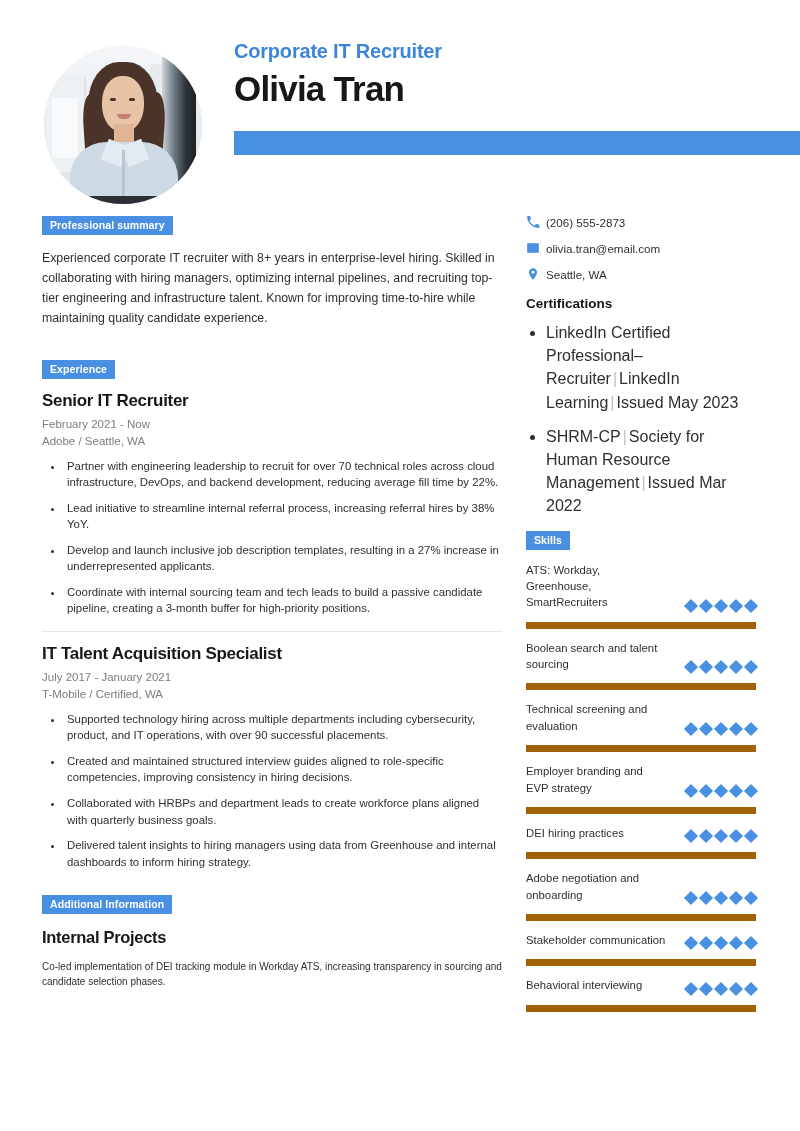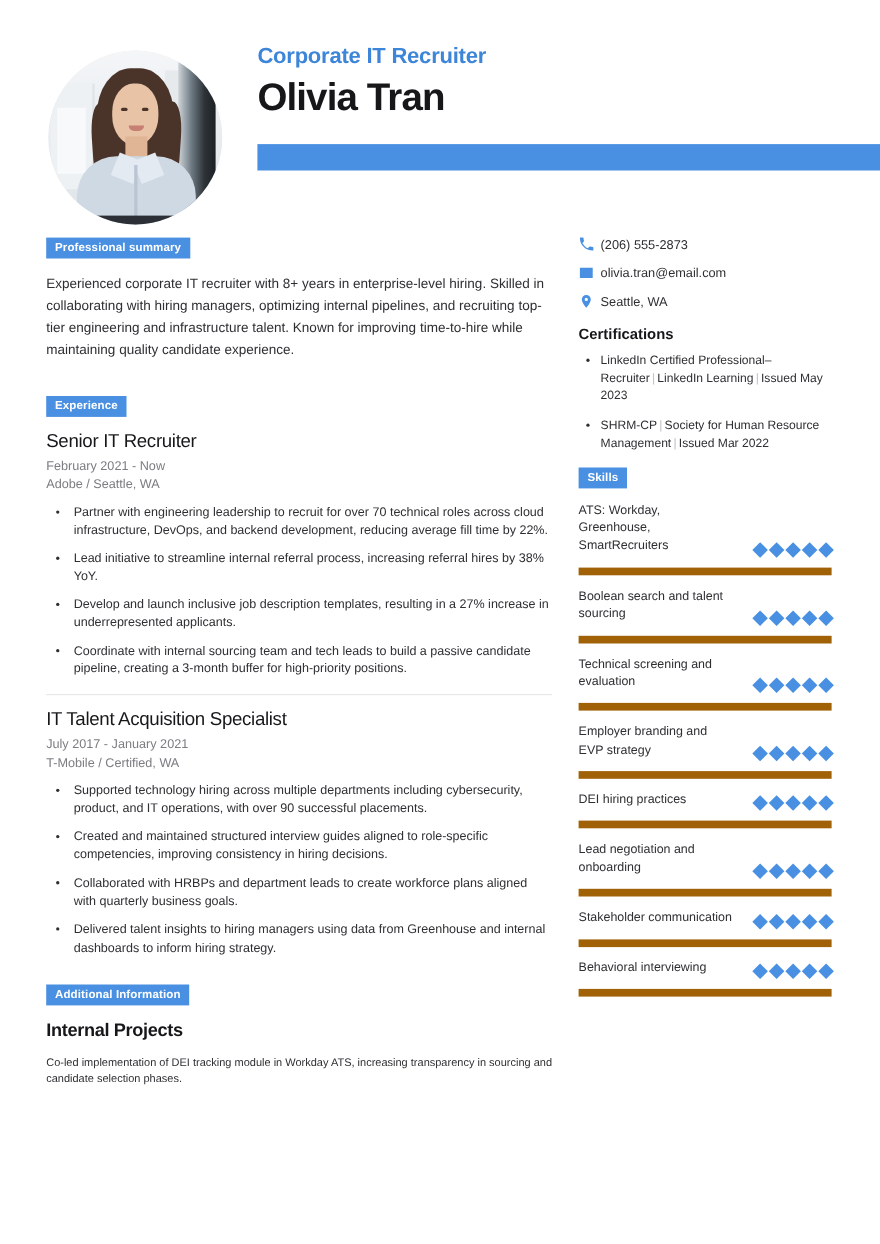--- a/index.html
+++ b/index.html
@@ -67,21 +67,21 @@
   }
   .hr { height: 1px; background: #e3e3e3; border: 0; }
 
   
   .summary-text {
     font-size: 12.3px; line-height: 1.62; color: #2f2f33;
     margin-top: 14px;
   }
   .exp-block { margin-top: 4px; }
   .exp-title {
-    font-size: 17px; font-weight: normal; color: #17171a;
+    font-size: 17px; font-weight: bold; color: #17171a;
     letter-spacing: -0.3px; margin-top: 12px;
   }
   .exp-dates { font-size: 11.5px; color: #7c7c82; margin-top: 7px; }
   .exp-company { font-size: 11.5px; color: #7c7c82; margin-top: 5px; }
   ul.bullets { margin: 11px 0 0 0; padding-left: 22px; }
   ul.bullets li {
     font-size: 11.4px; line-height: 1.45; color: #2f2f33;
     margin-bottom: 9px; padding-left: 3px;
   }
   .exp-divider { margin: 14px 0 0 0; height:1px; background:#e6e6e6; }
@@ -99,21 +99,21 @@
   .contact-text { font-size: 11.6px; color: #2f2f33; }
 
   .edu-degree { font-size: 12.8px; font-weight: bold; color: #17171a; margin-top: 14px; }
   .edu-meta { font-size: 11.2px; color: #6f6f76; margin-top: 6px; }
   .edu-meta .sep { color: #c3c3c8; padding: 0 2px; }
   .edu-hr { margin-top: 11px; }
 
   .cert-heading { font-size: 13.5px; font-weight: bold; color: #17171a; margin-top: 15px; }
   ul.cert-list { margin: 10px 0 0 0; padding-left: 20px; }
   ul.cert-list li {
-    font-size: 11px; line-height: 1.45; color: #2f2f33; margin-bottom: 11px;
+    font-size: 16px; line-height: 1.45; color: #2f2f33; margin-bottom: 11px;
   }
   ul.cert-list li .sep { color: #bfbfc4; padding: 0 2px; }
 
   .skills-wrap { margin-top: 0; }
   .skill-row {
     display: flex; align-items: flex-end; justify-content: space-between;
     padding: 11px 0 11px 0; border-bottom: 7px solid #a16207;
   }
   .skill-row:first-child { padding-top: 12px; }
   .skill-name { font-size: 11.3px; line-height: 1.45; color: #2f2f33; max-width: 140px; }
@@ -302,21 +302,21 @@
               <div class="skill-name">DEI hiring practices</div>
               <div class="rating">
                 <span class="dia"></span>
                 <span class="dia"></span>
                 <span class="dia"></span>
                 <span class="dia"></span>
                 <span class="dia"></span>
               </div>
             </div>
             <div class="skill-row">
-              <div class="skill-name">Lead negotiation and onboarding</div>
+              <div class="skill-name">Adobe negotiation and onboarding</div>
               <div class="rating">
                 <span class="dia"></span>
                 <span class="dia"></span>
                 <span class="dia"></span>
                 <span class="dia"></span>
                 <span class="dia"></span>
               </div>
             </div>
             <div class="skill-row">
               <div class="skill-name">Stakeholder communication</div>

